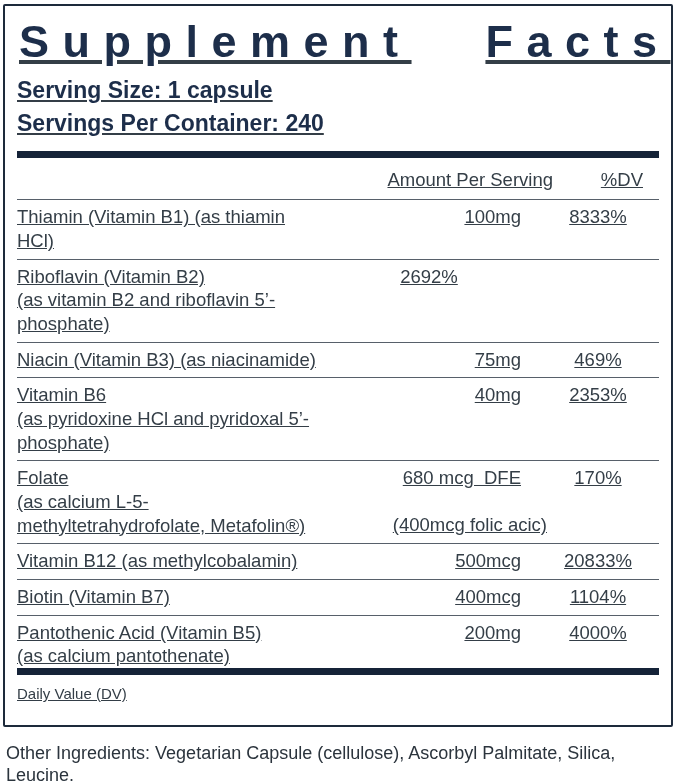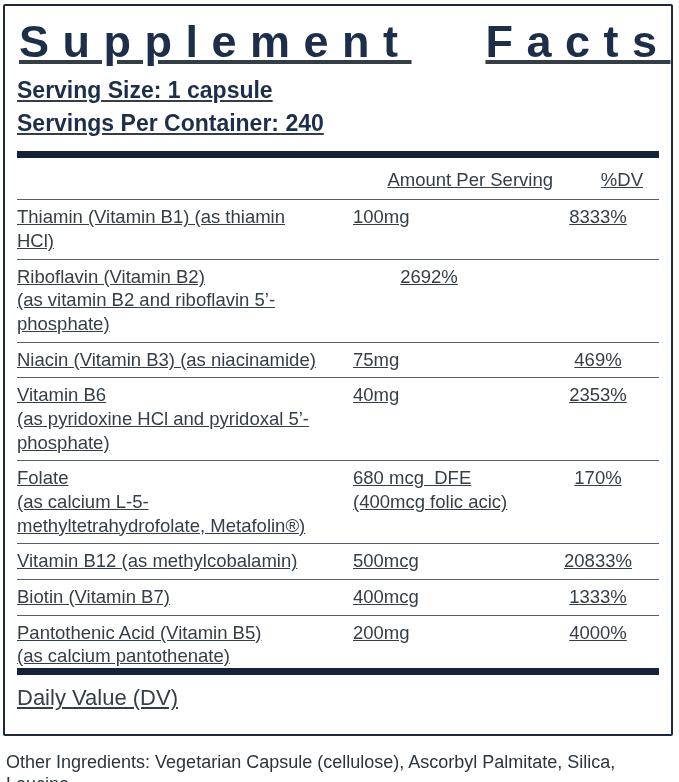--- a/index.html
+++ b/index.html
@@ -62,26 +62,26 @@
     display: grid;
     grid-template-columns: 1fr 168px 106px;
     font-size: 18.5px;
     line-height: 1.28;
     padding: 5px 0 6px 0;
     border-bottom: 1.5px solid #57606a;
     color: #343e47;
     gap: 32px;
   }
   .row.last { border-bottom: none; padding-bottom: 0; }
-  .cell-amt { text-align: left; white-space: nowrap; }
-  .cell-amt .amt-sub { margin-right: -26px; }
+  .cell-amt { text-align: right; white-space: nowrap; }
+  .cell-amt .amt-sub { margin-right: -26px; margin-top: 23px; }
   .cell-dv  { text-align: center; padding-right: 16px; white-space: nowrap; }
 
   .footnote {
-    font-size: 22px;
+    font-size: 15px;
     color: #343e47;
     padding: 10px 0 23px 0;
   }
 
   
   .other-ingredients {
     margin: 16px 4px 0 6px;
     font-size: 18px;
     color: #2b343d;
     line-height: 1.2;
@@ -207,21 +207,21 @@
 
   <div class="row">
     <div class="cell-name">
       <div class="name-line">Biotin (Vitamin B7)</div>
 
     </div>
     <div class="cell-amt">
       <div class="amt-line">400mcg</div>
 
     </div>
-    <div class="cell-dv">1333%</div>
+    <div class="cell-dv">1104%</div>
   </div>
 
   <div class="row last">
     <div class="cell-name">
       <div class="name-line">Pantothenic Acid (Vitamin B5)</div>
       <div class="name-sub">(as calcium pantothenate)</div>
     </div>
     <div class="cell-amt">
       <div class="amt-line">200mg</div>
 

